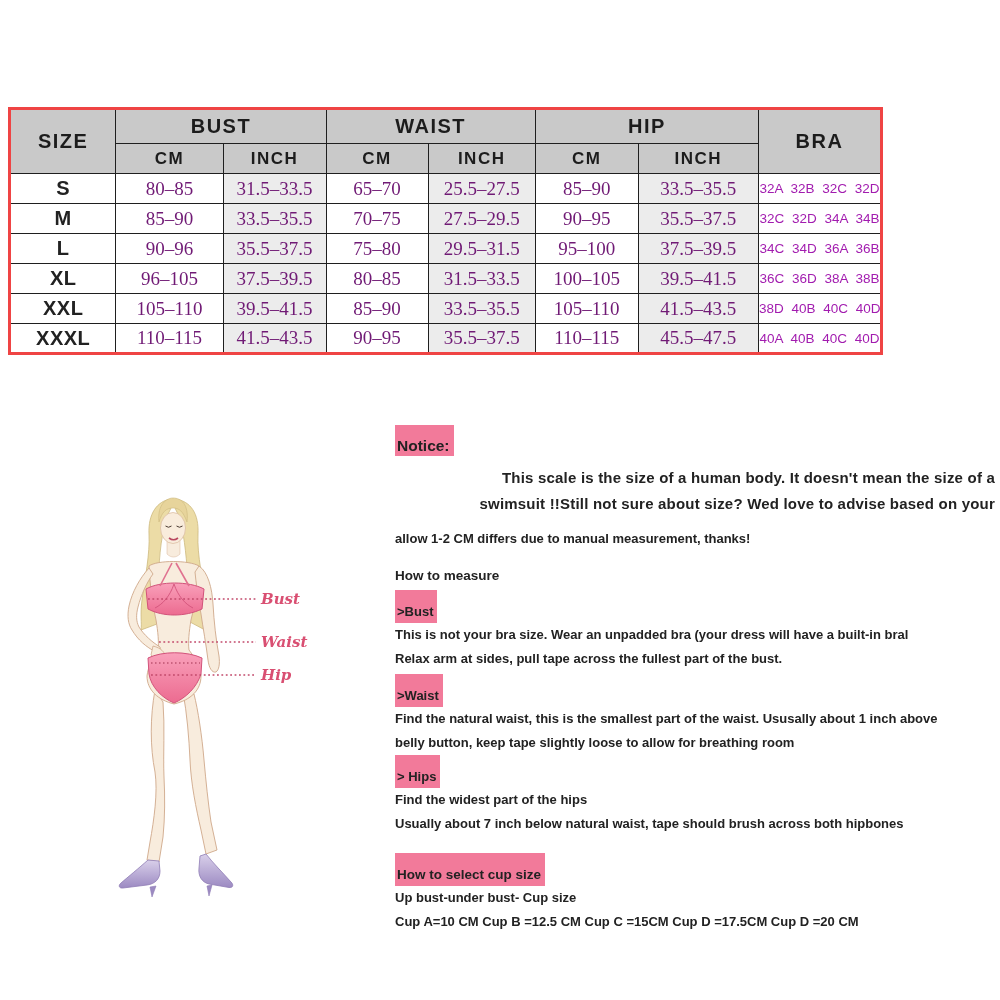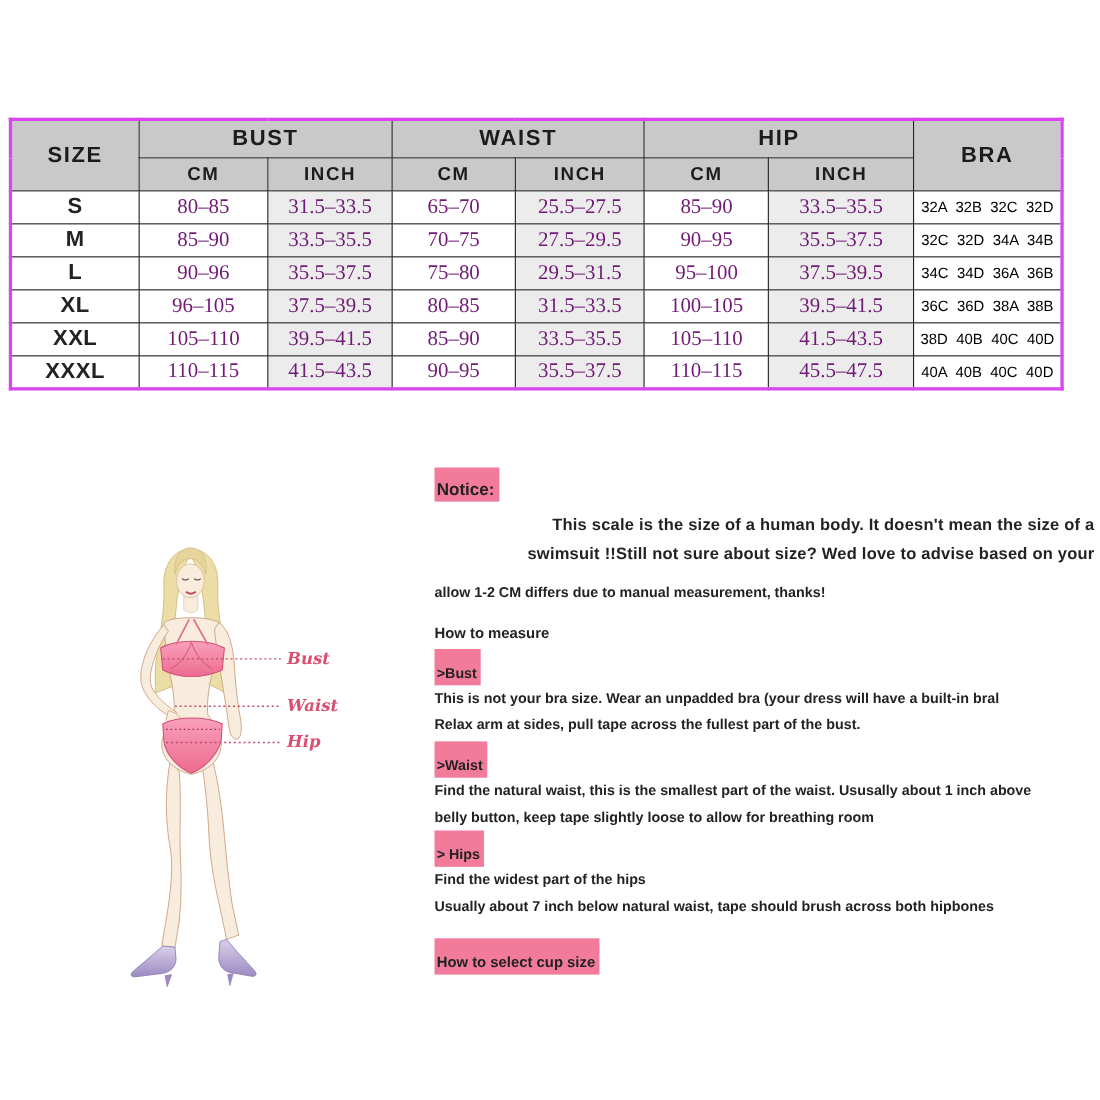--- a/index.html
+++ b/index.html
@@ -1,33 +1,33 @@
 <!DOCTYPE html>
 <html><head>
 <meta charset="utf-8">
 <style>
   html,body { margin:0; padding:0; background:#fff; }
   .page { position:relative; width:1000px; height:1000px; background:#ffffff;
           font-family:"Liberation Sans", sans-serif; color:#222; overflow:hidden; }
 
   
-  table.size-table { position:absolute; left:8px; top:107px; width:959px;
+  table.size-table { position:absolute; left:8px; top:107px; width:875px;
                      border-collapse:collapse; table-layout:fixed;
-                     border:3px solid #d946ef; }
+                     border:3px solid #ef4444; }
   .size-table th, .size-table td { border:1px solid #1f1f1f; text-align:center;
                      vertical-align:middle; padding:0; overflow:hidden; white-space:nowrap; }
   .size-table thead th { background:#c9c9c9; font-weight:600; font-size:20px;
                      letter-spacing:1.5px; color:#1c1c1c; }
   .size-table thead tr.grp th { height:33px; }
   .size-table thead tr.sub th { height:29px; font-size:17px; }
   .size-table tbody tr { height:30px; }
   .size-table td.cell-size { font-weight:600; font-size:20px; letter-spacing:.5px; }
   .size-table td.num { font-family:"Liberation Serif", serif; font-size:19px; color:#701a75; }
   .size-table td.inch { background:#ececec; }
-  .size-table td.cell-bra { font-size:13.5px; word-spacing:4px; color:#000000; }
+  .size-table td.cell-bra { font-size:13.5px; word-spacing:4px; color:#a21caf; }
 
   
   .figure-area { position:absolute; left:115px; top:492px; width:290px; height:420px; }
   .script-label { font-family:"DejaVu Serif", serif; font-style:italic; font-weight:bold;
                   font-size:15px; fill:#d94f72; }
 
   
   .info-col { position:absolute; left:395px; top:425px; width:600px; font-weight:bold; }
   .hl { display:inline-block; background:#f27a9a; padding:12px 4px 1px 2px; }
   .notice-head { font-size:15.5px; line-height:18px; margin-bottom:9px; }
@@ -229,15 +229,19 @@
       <span class="hl">&gt; Hips</span>
     </div>
     <div class="sub-lines">
       <div>Find the widest part of the hips</div>
       <div>Usually about 7 inch below natural waist, tape should brush across both hipbones</div>
     </div>
 
     <div class="cup-head">
       <span class="hl">How to select cup size</span>
     </div>
+    <div class="cup-lines">
+      <div>Up bust-under bust- Cup size</div>
+      <div>Cup A=10 CM Cup B =12.5 CM Cup C =15CM Cup D =17.5CM Cup D =20 CM</div>
+    </div>
 
   </div>
 </div>
 
 </body></html>

